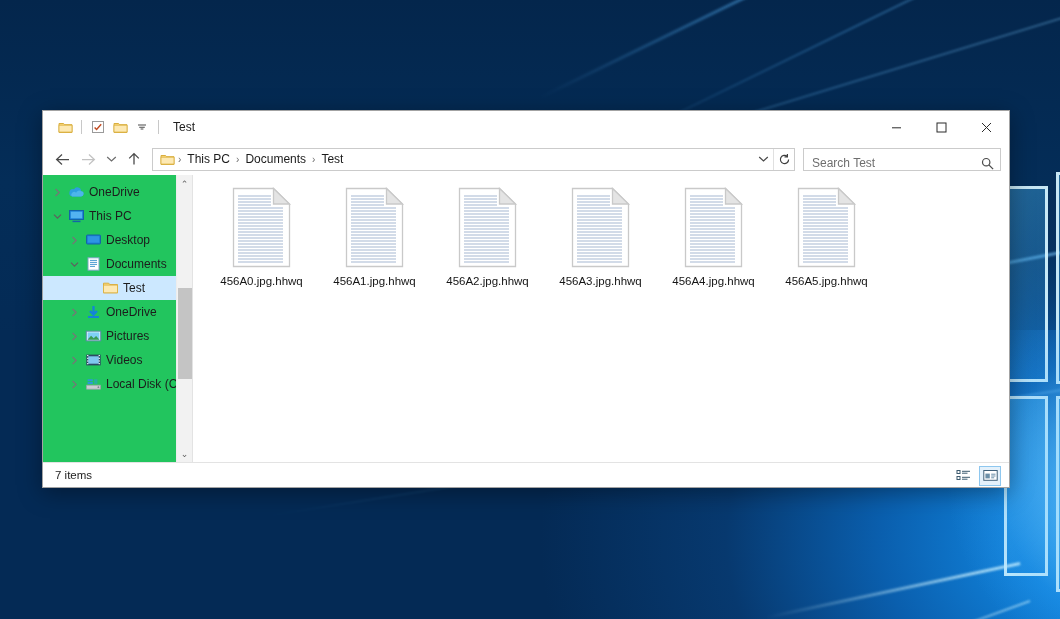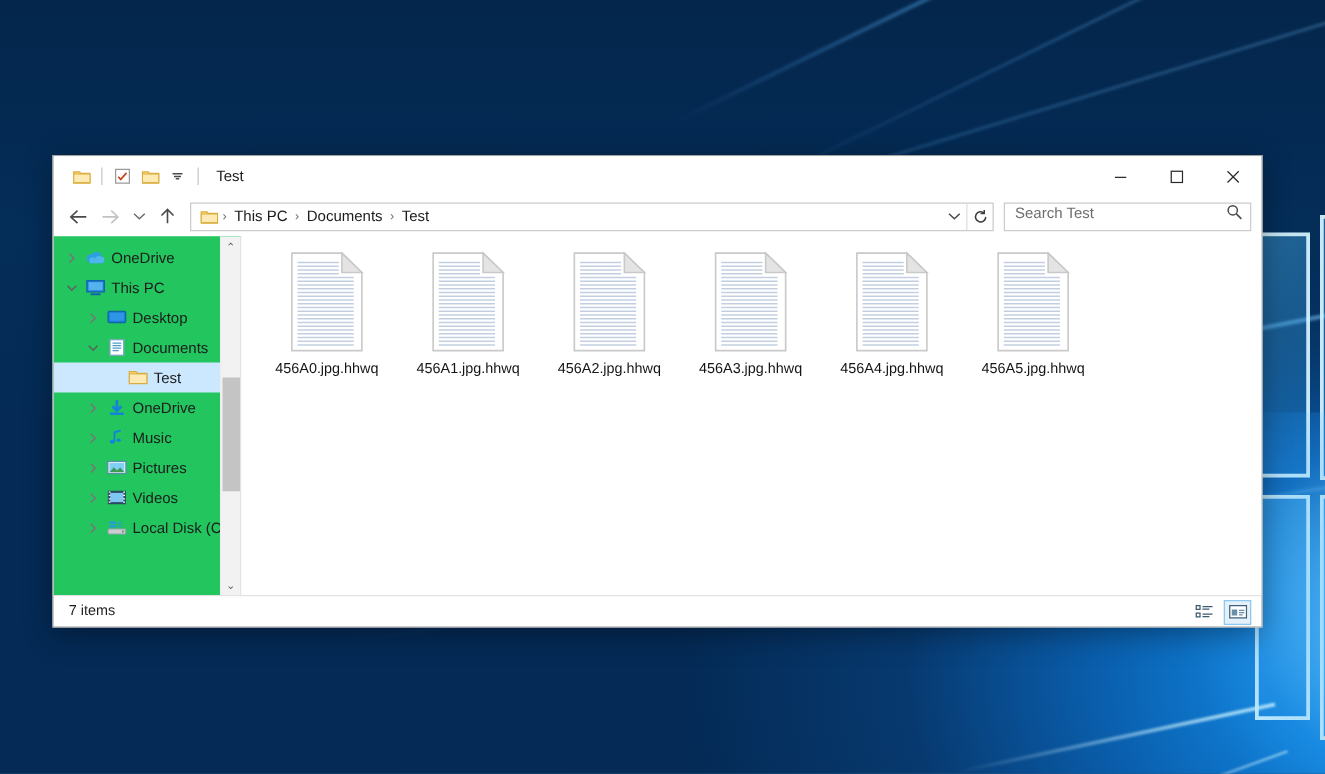--- a/index.html
+++ b/index.html
@@ -61,21 +61,21 @@
     background: linear-gradient(90deg, rgba(185,235,255,0) 0%, rgba(205,242,255,0.9) 100%);
     transform-origin: right center;
     filter: blur(0.8px);
   }
   .ray.r1 { left: 760px; top: 562px; width: 260px; height: 2.5px; transform: rotate(-12deg); }
   .ray.r2 { left: 830px; top: 600px; width: 200px; height: 2px;  transform: rotate(-20deg); opacity:.7; }
 
   
   #explorer {
     position: absolute;
-    left: 42px; top: 124px;
+    left: 42px; top: 110px;
     width: 968px; height: 378px;
     background: #ffffff;
     border: 1px solid #a3a3a3;
     box-shadow: 0 5px 22px rgba(0,0,0,0.36);
     display: flex; flex-direction: column;
   }
 
   
   .titlebar {
     height: 32px; background: #ffffff;
@@ -149,21 +149,21 @@
   .crumb-sep { color: #6d6d6d; font-size: 10px; padding: 0 1px; }
   .addr-right { display: flex; align-items: center; }
   .addr-ico {
     width: 20px; height: 21px; display: flex; align-items: center; justify-content: center;
     color: #3d3d3d;
   }
   .addr-div { width: 1px; height: 21px; background: #e0e0e0; }
   .searchbox {
     width: 198px; height: 23px; margin-left: 8px;
     border: 1px solid #cbcbcb; background: #fff;
-    display: flex; align-items: flex-start; padding: 0 6px 0 8px;
+    display: flex; align-items: flex-end; padding: 0 6px 0 8px;
     flex: 0 0 198px;
   }
   .searchbox input {
     border: 0; outline: 0; flex: 1 1 auto; min-width: 0;
     font-family: "Liberation Sans", sans-serif;
     font-size: 12px; color: #3a3a3a; background: transparent;
   }
   .searchbox input::placeholder { color: #6e6e6e; }
 
   
@@ -445,35 +445,20 @@
                 <path d="M1.6 1l3.6 3.5L1.6 8" fill="none" stroke="#767676" stroke-width="1.2"></path>
               </svg>
             </span>
             <span class="tree-ico">
               <svg width="17" height="14" viewBox="0 0 17 14">
                 <path d="M8.5 1v7.4M5 6l3.5 3.6L12 6" fill="none" stroke="#1384d8" stroke-width="2.2"></path>
                 <path d="M3 12h11" stroke="#1384d8" stroke-width="2"></path>
               </svg>
             </span>
             <span class="tree-label">OneDrive</span>
-          </div>
-          <div class="tree-item" style="padding-left: 23px;">
-            <span class="chev">
-              <svg width="7" height="9" viewBox="0 0 7 9">
-                <path d="M1.6 1l3.6 3.5L1.6 8" fill="none" stroke="#767676" stroke-width="1.2"></path>
-              </svg>
-            </span>
-            <span class="tree-ico">
-              <svg width="17" height="14" viewBox="0 0 17 14">
-                <path d="M11.5 1.4L6.6 2.8v7.1" fill="none" stroke="#1384d8" stroke-width="1.5"></path>
-                <ellipse cx="4.9" cy="10.4" rx="2" ry="1.6" fill="#1384d8"></ellipse>
-                <ellipse cx="9.9" cy="9.1" rx="1.7" ry="1.4" fill="#1384d8"></ellipse>
-              </svg>
-            </span>
-            <span class="tree-label">Music</span>
           </div>
           <div class="tree-item" style="padding-left: 23px;">
             <span class="chev">
               <svg width="7" height="9" viewBox="0 0 7 9">
                 <path d="M1.6 1l3.6 3.5L1.6 8" fill="none" stroke="#767676" stroke-width="1.2"></path>
               </svg>
             </span>
             <span class="tree-ico">
               <svg width="17" height="14" viewBox="0 0 17 14">
                 <rect x="1.3" y="2.2" width="14.4" height="9.6" fill="#fff" stroke="#5c8ca8" stroke-width="1"></rect>

